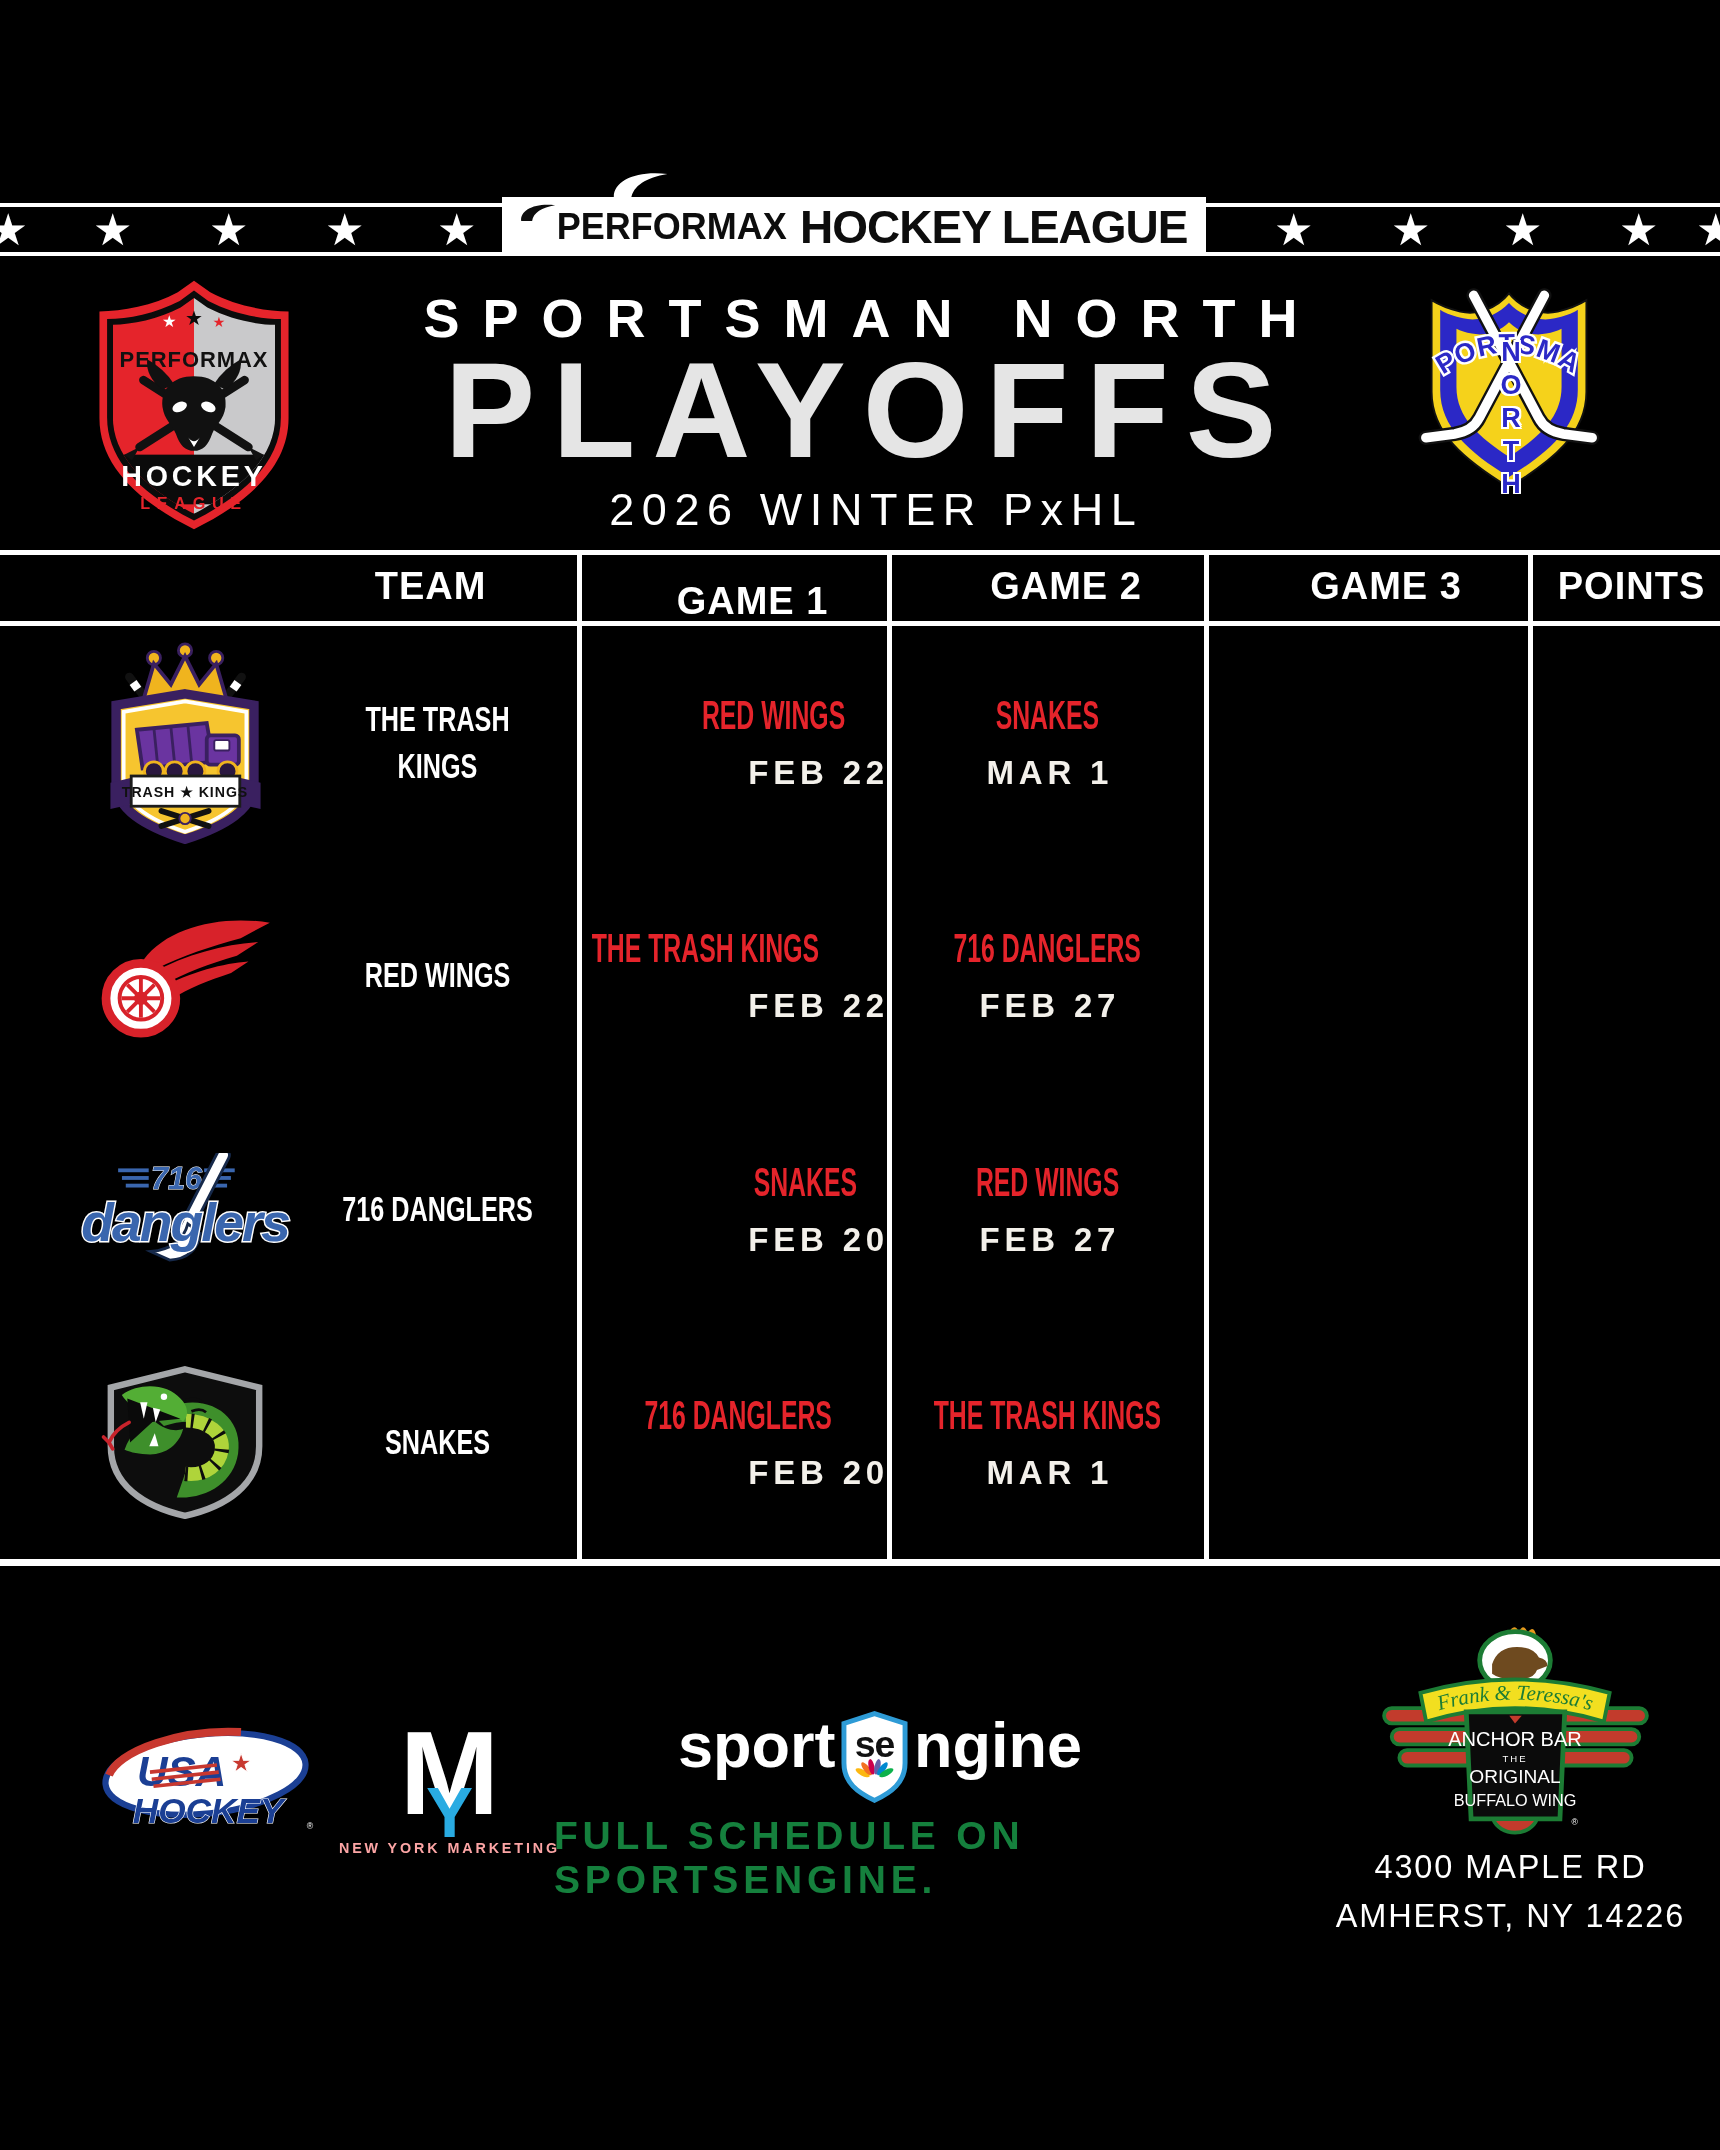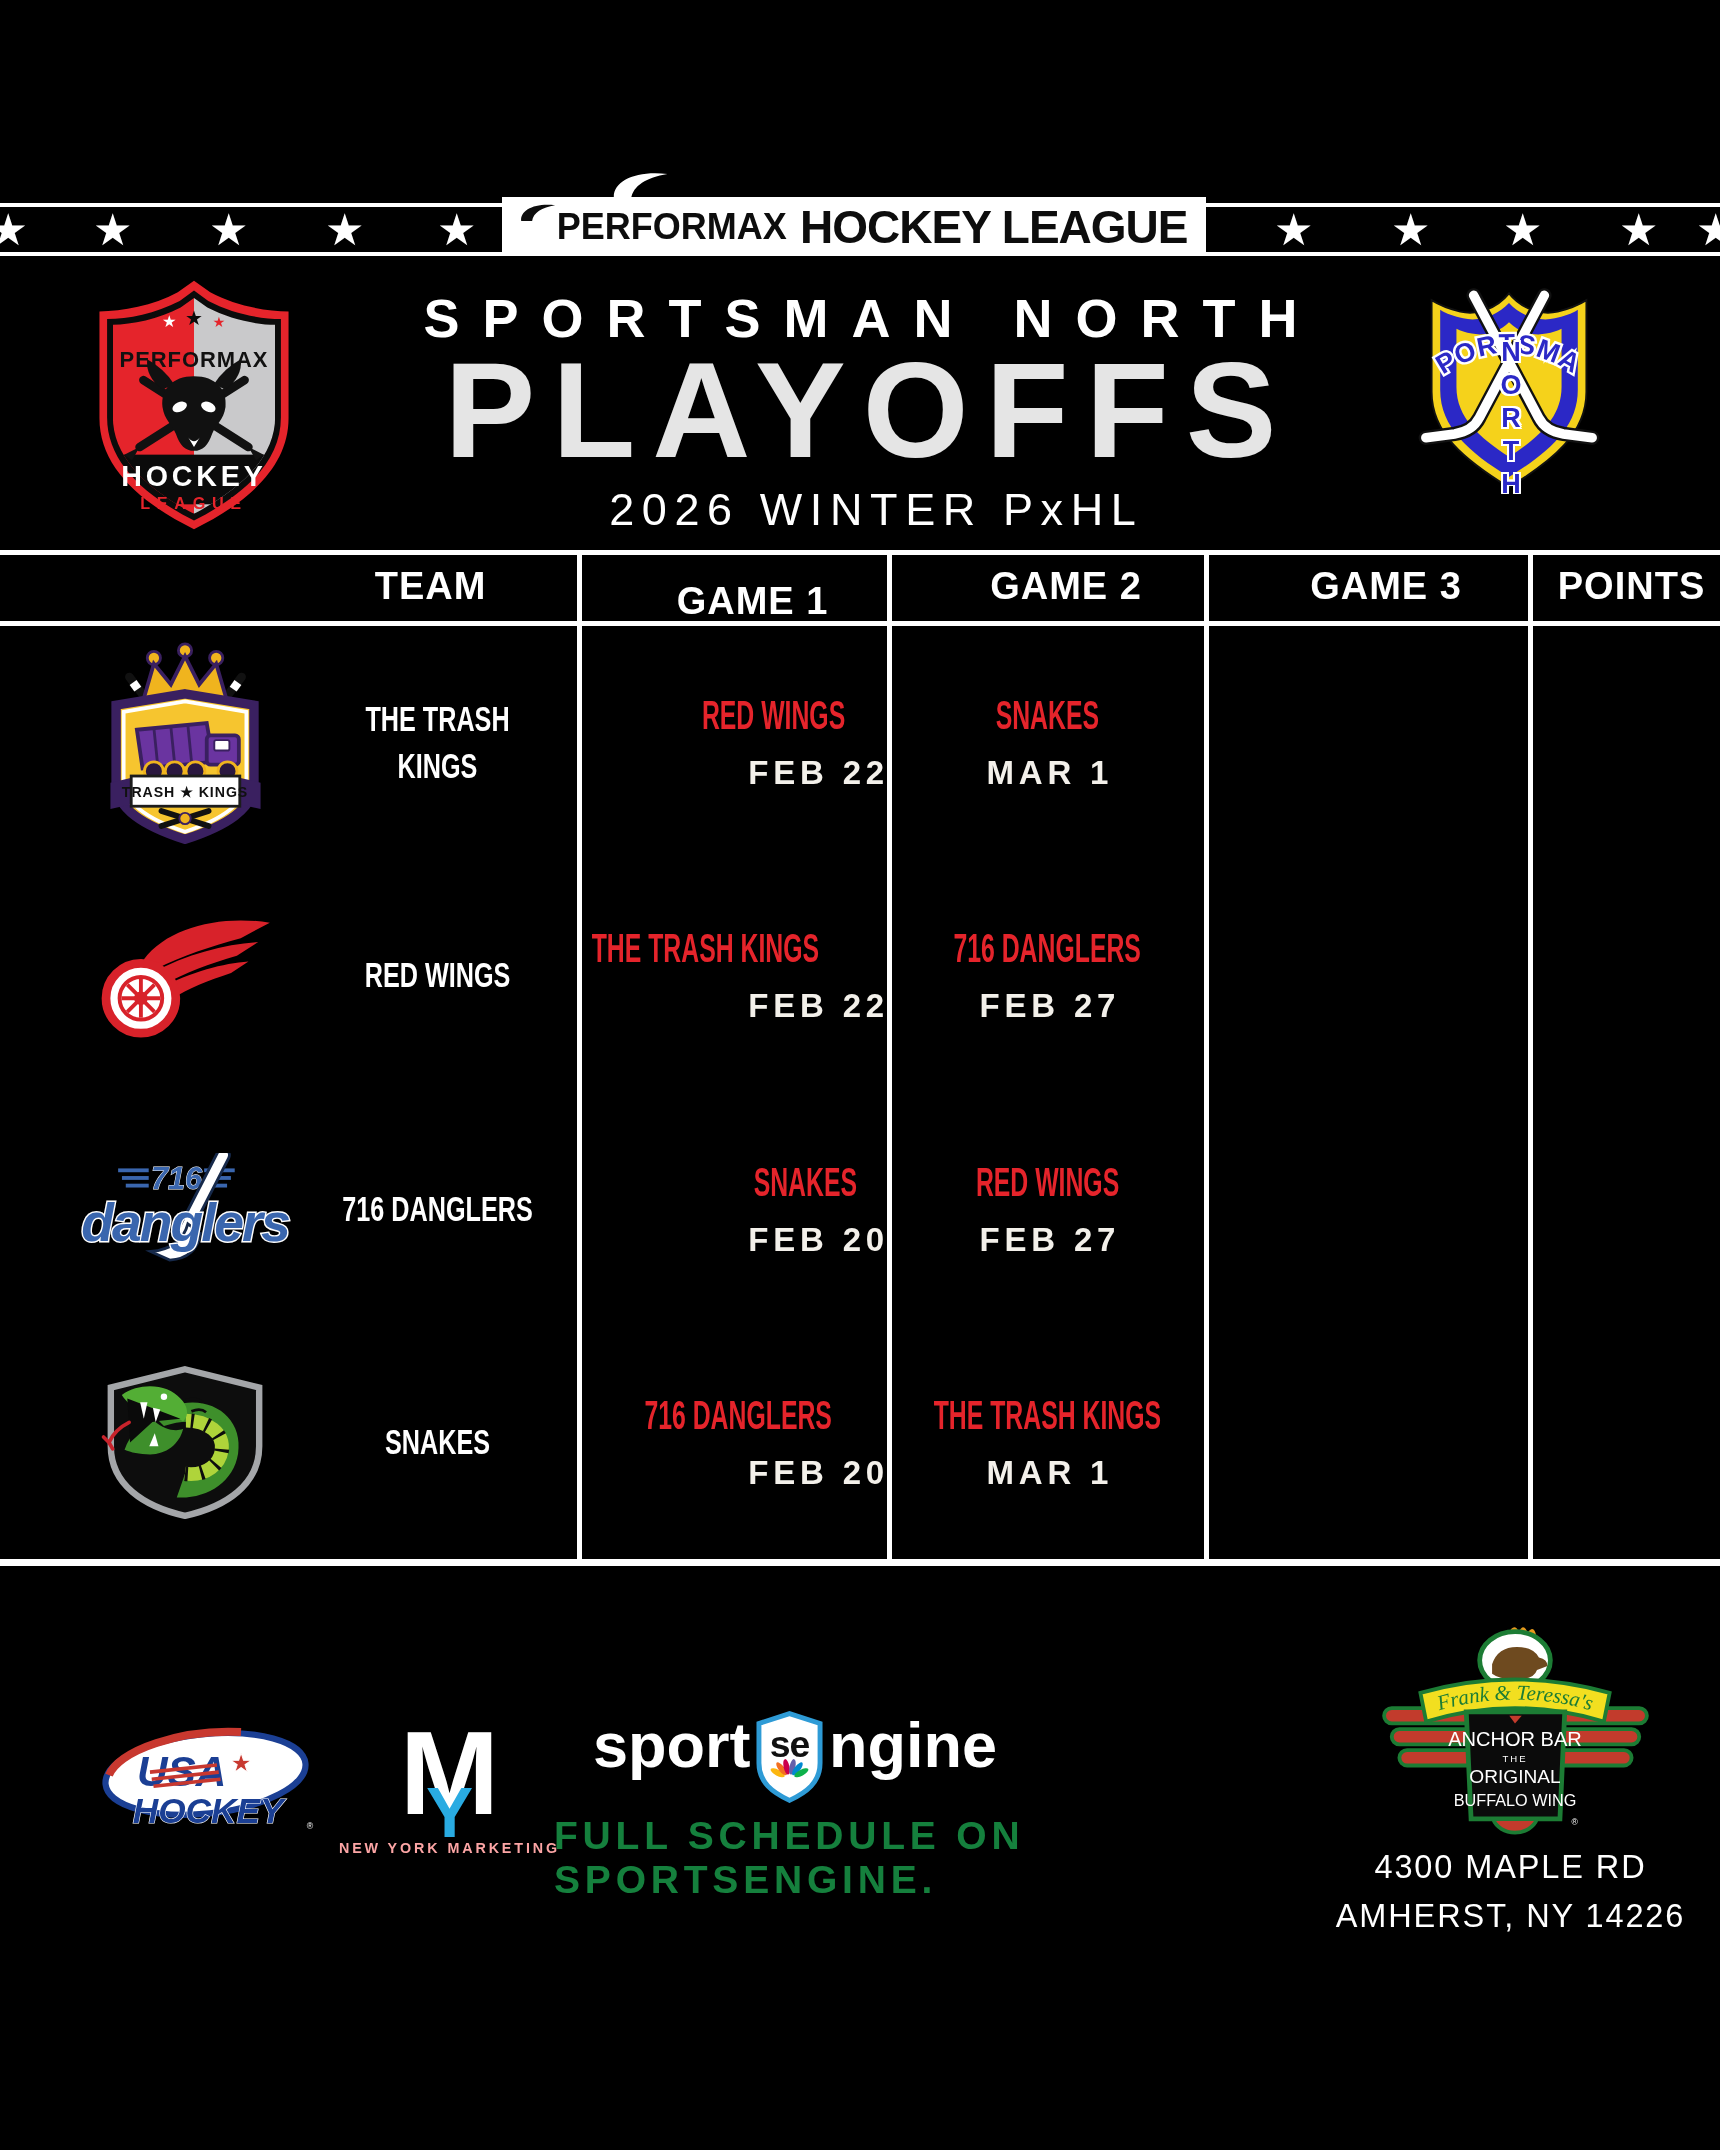--- a/index.html
+++ b/index.html
@@ -44,21 +44,21 @@
   .game-cell{display:flex;flex-direction:column;align-items:center;justify-content:center;}
   .g1{width:310px;align-items:flex-end;} .g2{width:317px;} .g3{width:323px;} .pts{width:191px;}
   .opp{white-space:nowrap;color:#E5242B;font-size:40px;font-weight:700;display:inline-block;
        transform:scaleX(.62);transform-origin:center;}
   .gdate{margin-top:15.3px;color:#F3F0EA;font-size:33px;font-weight:700;letter-spacing:4.8px;text-indent:4.8px;}
 
   
   #nym-label{position:absolute;left:330px;top:1840px;width:239px;text-align:center;color:#fca5a5;
              font-size:14.3px;font-weight:700;letter-spacing:2.9px;}
   #se-wordmark{position:absolute;left:593px;top:1711px;width:574px;height:99px;display:flex;
-               align-items:flex-start;color:#fff;}
+               align-items:flex-start;justify-content:center;color:#fff;}
   #se-wordmark .w{font-size:63px;font-weight:700;letter-spacing:0px;line-height:69px;}
   #se-shield{margin:0 4.8px;}
   #se-tagline{position:absolute;left:554px;top:1814px;width:631px;text-align:left;color:#15803d;
               font-size:39px;font-weight:700;letter-spacing:4.8px;}
   #ab-address{position:absolute;left:1281px;top:1843px;width:459px;text-align:center;color:#fff;
               font-size:32.5px;font-weight:400;letter-spacing:1.9px;line-height:1.5;}
   svg text{font-family:"Liberation Sans", sans-serif;}
   .serif{font-family:"Liberation Serif", serif;}
 </style>
 </head>

